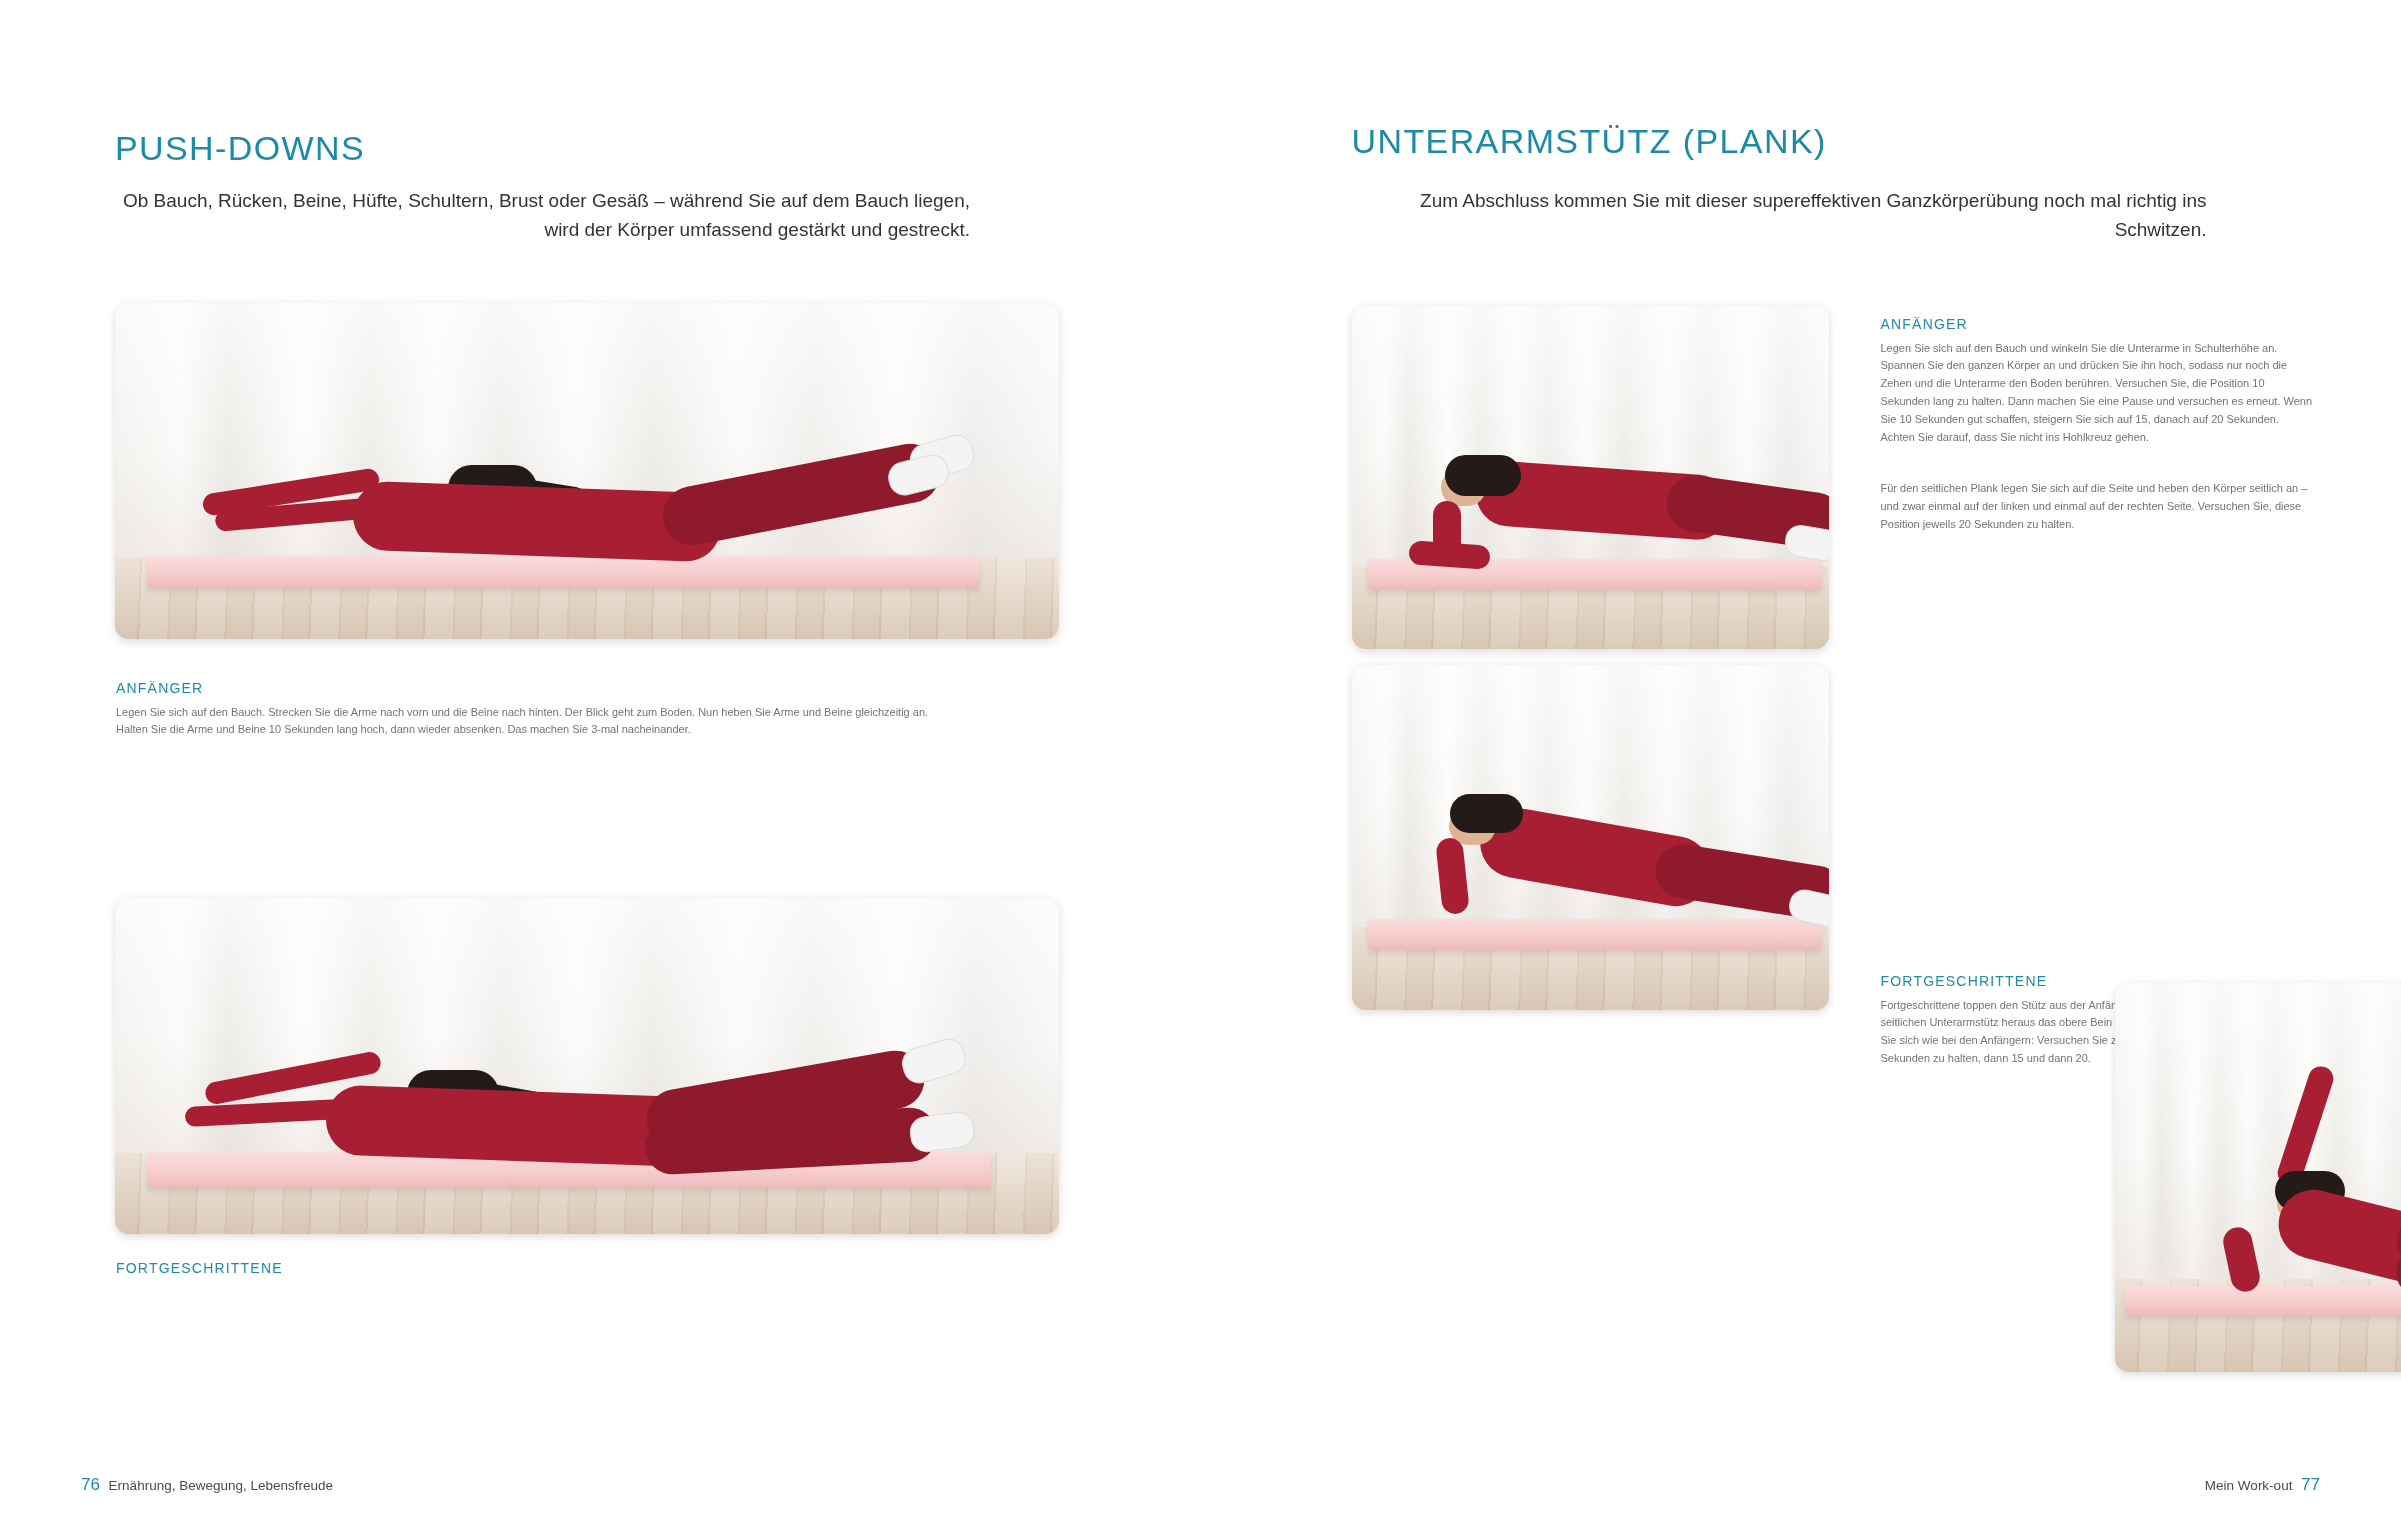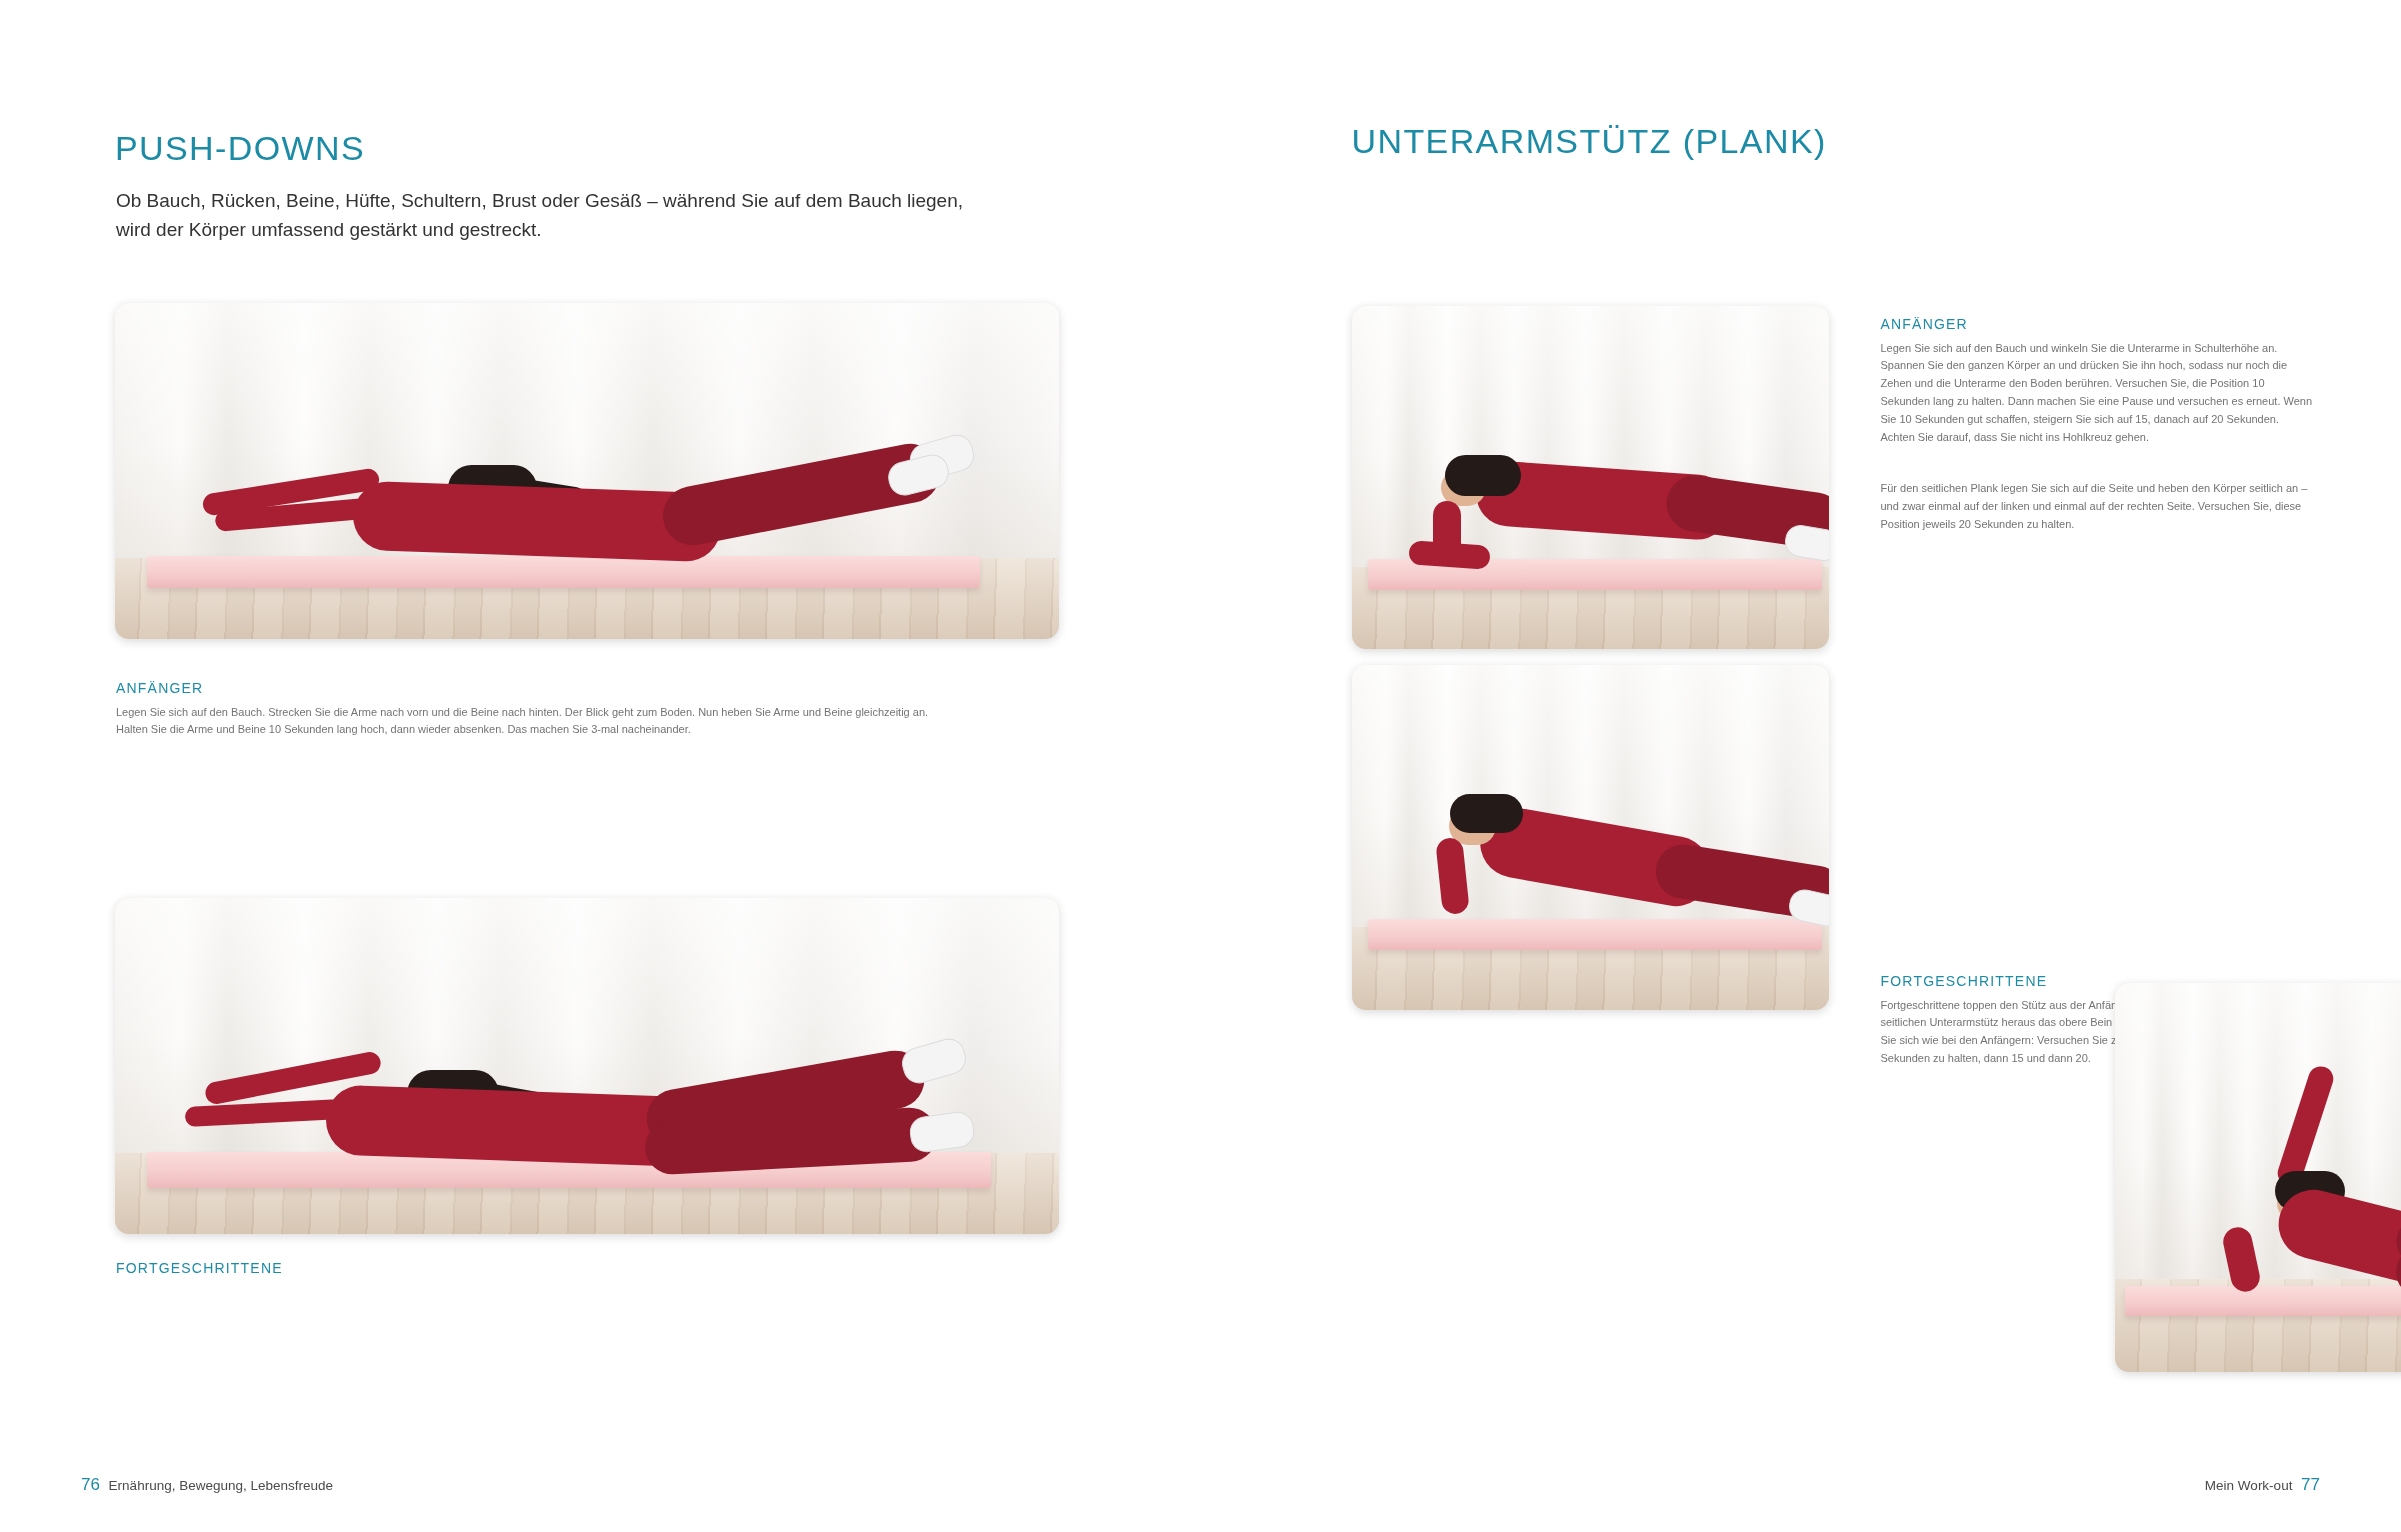--- a/index.html
+++ b/index.html
@@ -38,20 +38,21 @@
     color: #1b8ba6;
     text-transform: uppercase;
     font-family: "Liberation Sans", sans-serif;
   }
   .intro {
     margin: 0;
     font-size: 19px;
     line-height: 1.55;
     color: #333333;
     max-width: 854px;
+    text-align: right;
   }
   .level-label {
     font-size: 14px;
     letter-spacing: 1.2px;
     color: #1b8ba6;
     text-transform: uppercase;
     margin: 0 0 7.6px 0;
     font-weight: 400;
   }
   .body-text {
@@ -192,20 +193,21 @@
     <div class="footer" style="left:81px;">
       <span class="folio">76</span>
       <span>Ernährung, Bewegung, Lebensfreude</span>
     </div>
   </div>
 
   <div class="page page-right">
 
     <h1 class="section-title" style="position:absolute; left:151px; top:122px;">UNTERARMSTÜTZ (PLANK)</h1>
 
+    <p class="intro" style="position:absolute; left:152px; top:186px; width:914px;">Zum Abschluss kommen Sie mit dieser supereffektiven Ganzkörperübung noch mal richtig ins Schwitzen.</p>
 
     <div class="photo" style="left:151px; top:306px; width:477px; height:343px; position:absolute;">
       <div class="scene">
         <div class="bg-wall"></div>
         <div class="bg-floor"></div>
         <div class="mat" style="left:16px; top:253px; width:454px; height:31px;"></div>
         <div class="torso shape" style="left:124px; top:162px; width:254px; height:65px; border-radius:35px; transform:rotate(4deg);"></div>
         <div class="head shape" style="left:89px; top:163px; width:45px; height:37px;"></div>
         <div class="hair shape" style="left:93px; top:149px; width:76px; height:41px;"></div>
         <div class="arm shape" style="left:81px; top:195px; width:28px; height:65px;"></div>

